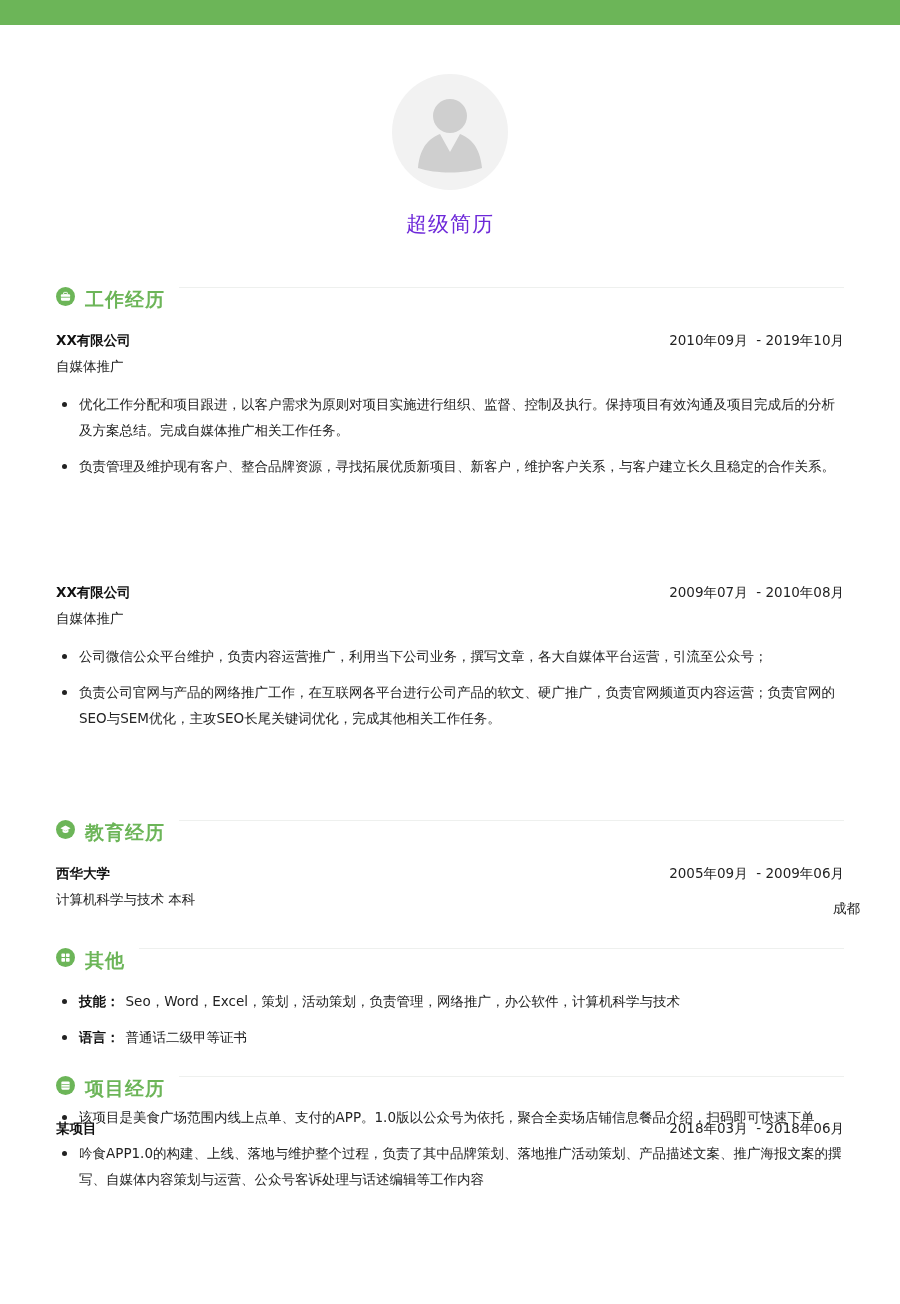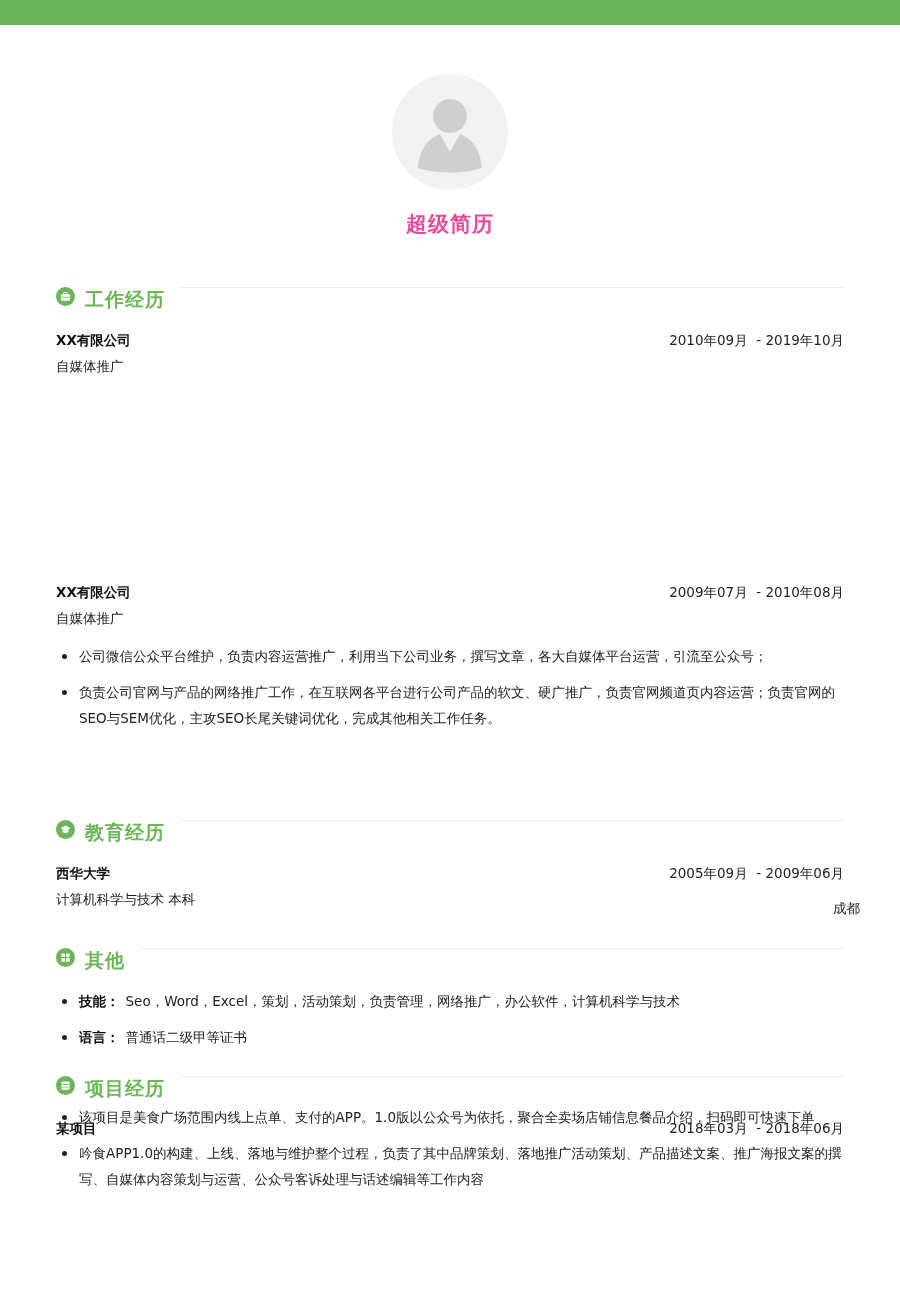--- a/index.html
+++ b/index.html
@@ -4,21 +4,21 @@
   <style>
     * { box-sizing: border-box; margin: 0; padding: 0; }
     html, body { width: 900px; height: 1304px; background: #ffffff; overflow: hidden; }
     body { font-family: "DejaVu Sans", "Liberation Sans", sans-serif; color: #222; font-size: 14px; position: relative; }
 
     .top-bar { position: absolute; left: 0; top: 0; width: 900px; height: 25px; background: #6cb558; }
 
     .avatar { position: absolute; left: 392px; top: 74px; width: 116px; height: 116px; border-radius: 50%; background: #f2f2f2; overflow: hidden; }
     .avatar svg { width: 116px; height: 116px; display: block; }
 
-    .name { position: absolute; left: 0; width: 900px; top: 210px; text-align: center; font-size: 21px; font-weight: bold; color: #ec4899; letter-spacing: 1px; }
+    .name { position: absolute; left: 0; width: 900px; top: 210px; text-align: center; font-size: 21px; font-weight: normal; color: #6d28d9; letter-spacing: 1px; }
 
     .section-head { position: absolute; left: 56px; width: 788px; height: 28px; display: flex; align-items: flex-start; }
     .sec-icon { width: 19px; height: 19px; border-radius: 50%; background: #6cb558; display: flex; align-items: center; justify-content: center; flex: none; }
     .sec-icon svg { width: 11px; height: 11px; display: block; }
     .sec-title { margin-left: 10px; font-size: 19px; font-weight: bold; color: #6cb558; letter-spacing: 1px; white-space: nowrap; }
     .sec-line { flex: 1; height: 1px; background: #eef0ee; margin-left: 14px; }
 
     .row { position: absolute; left: 56px; width: 788px; height: 22px; display: flex; justify-content: space-between; align-items: center; }
     .org { font-size: 13.5px; font-weight: bold; color: #111; }
     .date { font-size: 13.5px; color: #222; white-space: pre; }
@@ -55,20 +55,22 @@
   <span class="sec-title">工作经历</span>
   <span class="sec-line"></span>
 </div>
 
 <div class="row" style="top:330px;">
   <span class="org">XX有限公司</span>
   <span class="date">2010年09月  - 2019年10月</span>
 </div>
 <div class="sub" style="top:358px;">自媒体推广</div>
 <ul class="bullets" style="top:391px;">
+  <li>优化工作分配和项目跟进，以客户需求为原则对项目实施进行组织、监督、控制及执行。保持项目有效沟通及项目完成后的分析及方案总结。完成自媒体推广相关工作任务。</li>
+  <li>负责管理及维护现有客户、整合品牌资源，寻找拓展优质新项目、新客户，维护客户关系，与客户建立长久且稳定的合作关系。</li>
 </ul>
 
 <div class="row" style="top:582px;">
   <span class="org">XX有限公司</span>
   <span class="date">2009年07月  - 2010年08月</span>
 </div>
 <div class="sub" style="top:610px;">自媒体推广</div>
 <ul class="bullets" style="top:643px;">
   <li>公司微信公众平台维护，负责内容运营推广，利用当下公司业务，撰写文章，各大自媒体平台运营，引流至公众号；</li>
   <li>负责公司官网与产品的网络推广工作，在互联网各平台进行公司产品的软文、硬广推广，负责官网频道页内容运营；负责官网的SEO与SEM优化，主攻SEO长尾关键词优化，完成其他相关工作任务。</li>

